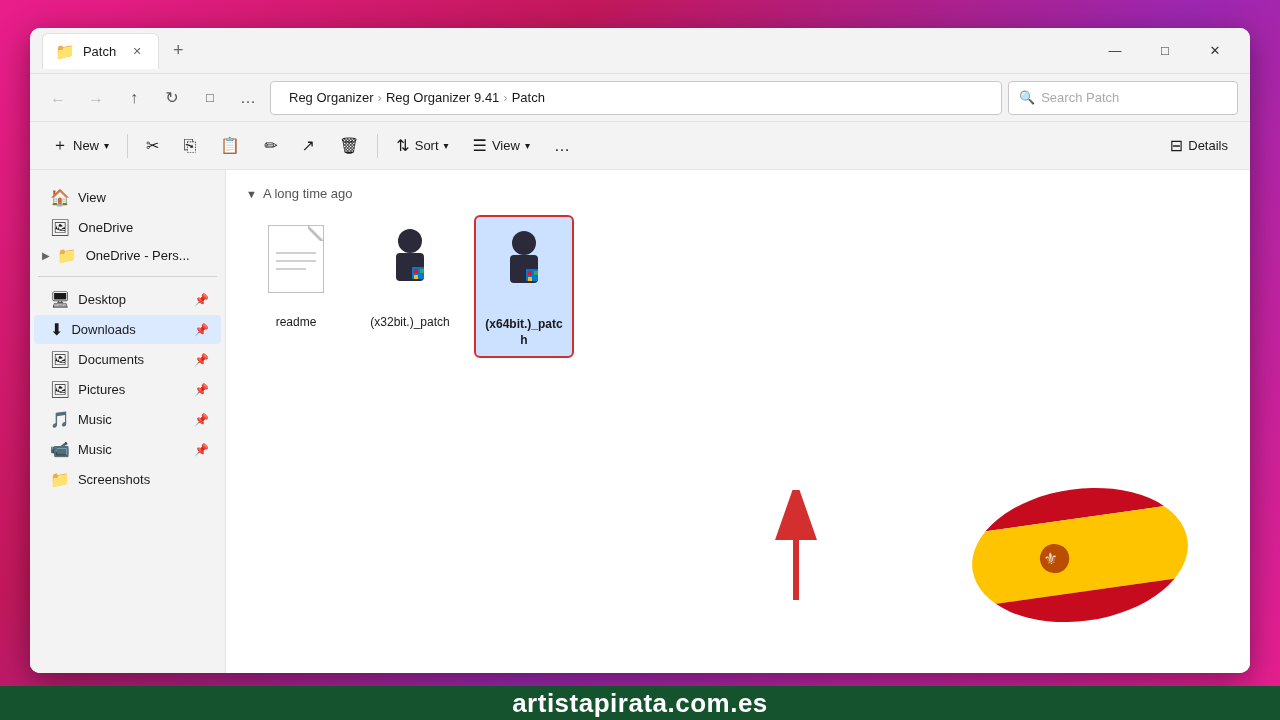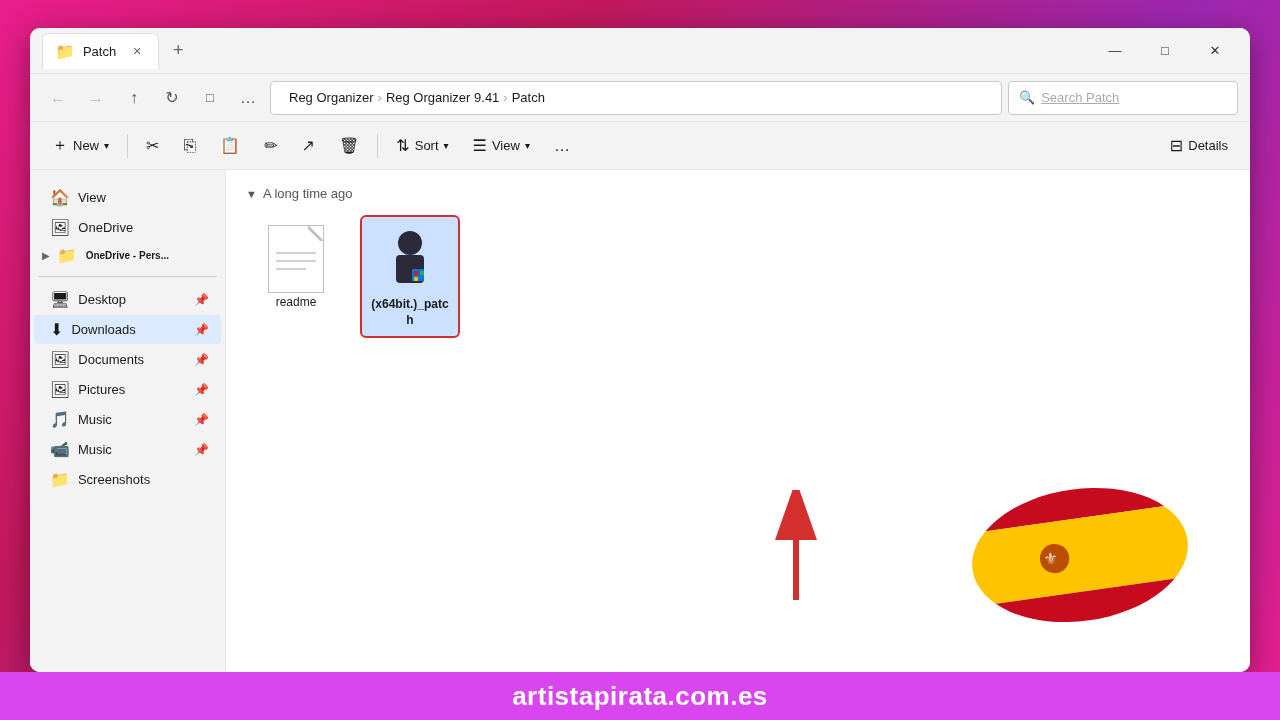--- a/index.html
+++ b/index.html
@@ -266,21 +266,21 @@
       display: flex;
       gap: 14px;
       flex-wrap: wrap;
     }
 
     .file-item {
       width: 100px;
       display: flex;
       flex-direction: column;
       align-items: center;
-      gap: 0;
+      gap: 20px;
       padding: 8px;
       border-radius: 6px;
       cursor: pointer;
     }
     .file-item.selected {
       background: #cce0ff;
       border: 2px solid #d32f2f;
       font-weight: bold;
     }
 
@@ -319,22 +319,22 @@
       top: 340px;
       width: 200px;
       height: 140px;
       z-index: 5;
       transform: rotate(-8deg);
     }
 
     
     .bottom-banner {
       width: 100%;
-      height: 48px;
-      background: #d946ef;
+      height: 34px;
+      background: #14532d;
       display: flex;
       align-items: center;
       justify-content: center;
       margin-top: auto;
       text-align: center;
     }
     .banner-text {
       color: white;
       font-size: 26px;
       font-weight: 900;
@@ -400,21 +400,21 @@
       <div class="breadcrumb-bar">
         <span class="breadcrumb-item">Reg Organizer</span>
         <span class="breadcrumb-sep">›</span>
         <span class="breadcrumb-item">Reg Organizer 9.41</span>
         <span class="breadcrumb-sep">›</span>
         <span class="breadcrumb-item current">Patch</span>
       </div>
 
       <div class="search-box">
         <span>🔍</span>
-        <span style="color:#aaa;text-decoration:underline;">Search Patch</span>
+        <span style="color:#aaa;">Search Patch</span>
       </div>
     </div>
 
     <div class="toolbar">
       <div class="toolbar-btn">
         <span class="toolbar-icon">＋</span>
         <span>New</span>
         <span style="font-size:10px;">▾</span>
       </div>
       <div class="toolbar-sep"></div>
@@ -465,21 +465,21 @@
           <span class="sidebar-icon">🏠</span>
           <span>View</span>
         </div>
         <div class="sidebar-item">
           <span class="sidebar-icon">🖼</span>
           <span>OneDrive</span>
         </div>
         <div class="sidebar-group">
           <span style="font-size:10px; color:#666;">▶</span>
           <span class="sidebar-icon">📁</span>
-          <span style="font-size:10px; overflow:hidden; white-space:nowrap; text-overflow:ellipsis; max-width:120px;font-weight:bold;">OneDrive - Pers...</span>
+          <span style="font-size:13px; overflow:hidden; white-space:nowrap; text-overflow:ellipsis; max-width:120px;">OneDrive - Pers...</span>
         </div>
         <div class="sidebar-divider"></div>
         <div class="sidebar-item">
           <span class="sidebar-icon">🖥</span>
           <span>Desktop</span>
           <span class="pin-icon">📌</span>
         </div>
         <div class="sidebar-item active">
           <span class="sidebar-icon">⬇</span>
           <span>Downloads</span>
@@ -526,20 +526,36 @@
                   <polygon points="40,0 56,16 40,16" fill="#c0c0c0"></polygon>
                   <polygon points="40,0 56,16 40,16" fill="white" transform="translate(-2,2)"></polygon>
                   <line x1="8" y1="28" x2="48" y2="28" stroke="#d0d0d0" stroke-width="2"></line>
                   <line x1="8" y1="36" x2="48" y2="36" stroke="#d0d0d0" stroke-width="2"></line>
                   <line x1="8" y1="44" x2="38" y2="44" stroke="#d0d0d0" stroke-width="2"></line>
                 </svg>
               </div>
               <span class="file-name">readme</span>
             </div>
 
+            <div class="file-item">
+              <div class="file-icon-wrapper">
+                <svg width="72" height="72" viewBox="0 0 72 72">
+
+                  <circle cx="36" cy="18" r="12" fill="#2a2a3a"></circle>
+                  <rect x="22" y="30" width="28" height="28" rx="4" fill="#2a2a3a"></rect>
+
+                  <rect x="38" y="44" width="12" height="12" rx="1" fill="#0078d4"></rect>
+                  <rect x="40" y="46" width="4" height="4" fill="#e81123"></rect>
+                  <rect x="46" y="46" width="4" height="4" fill="#34a853"></rect>
+                  <rect x="40" y="52" width="4" height="4" fill="#fbbc04"></rect>
+                  <rect x="46" y="52" width="4" height="4" fill="#0078d4"></rect>
+                </svg>
+              </div>
+              <span class="file-name">(x32bit.)_patch</span>
+            </div>
 
             <div class="file-item selected">
               <div class="file-icon-wrapper">
                 <svg width="72" height="72" viewBox="0 0 72 72">
 
                   <circle cx="36" cy="18" r="12" fill="#2a2a3a"></circle>
                   <rect x="22" y="30" width="28" height="28" rx="4" fill="#2a2a3a"></rect>
 
                   <rect x="38" y="44" width="12" height="12" rx="1" fill="#0078d4"></rect>
                   <rect x="40" y="46" width="4" height="4" fill="#e81123"></rect>

